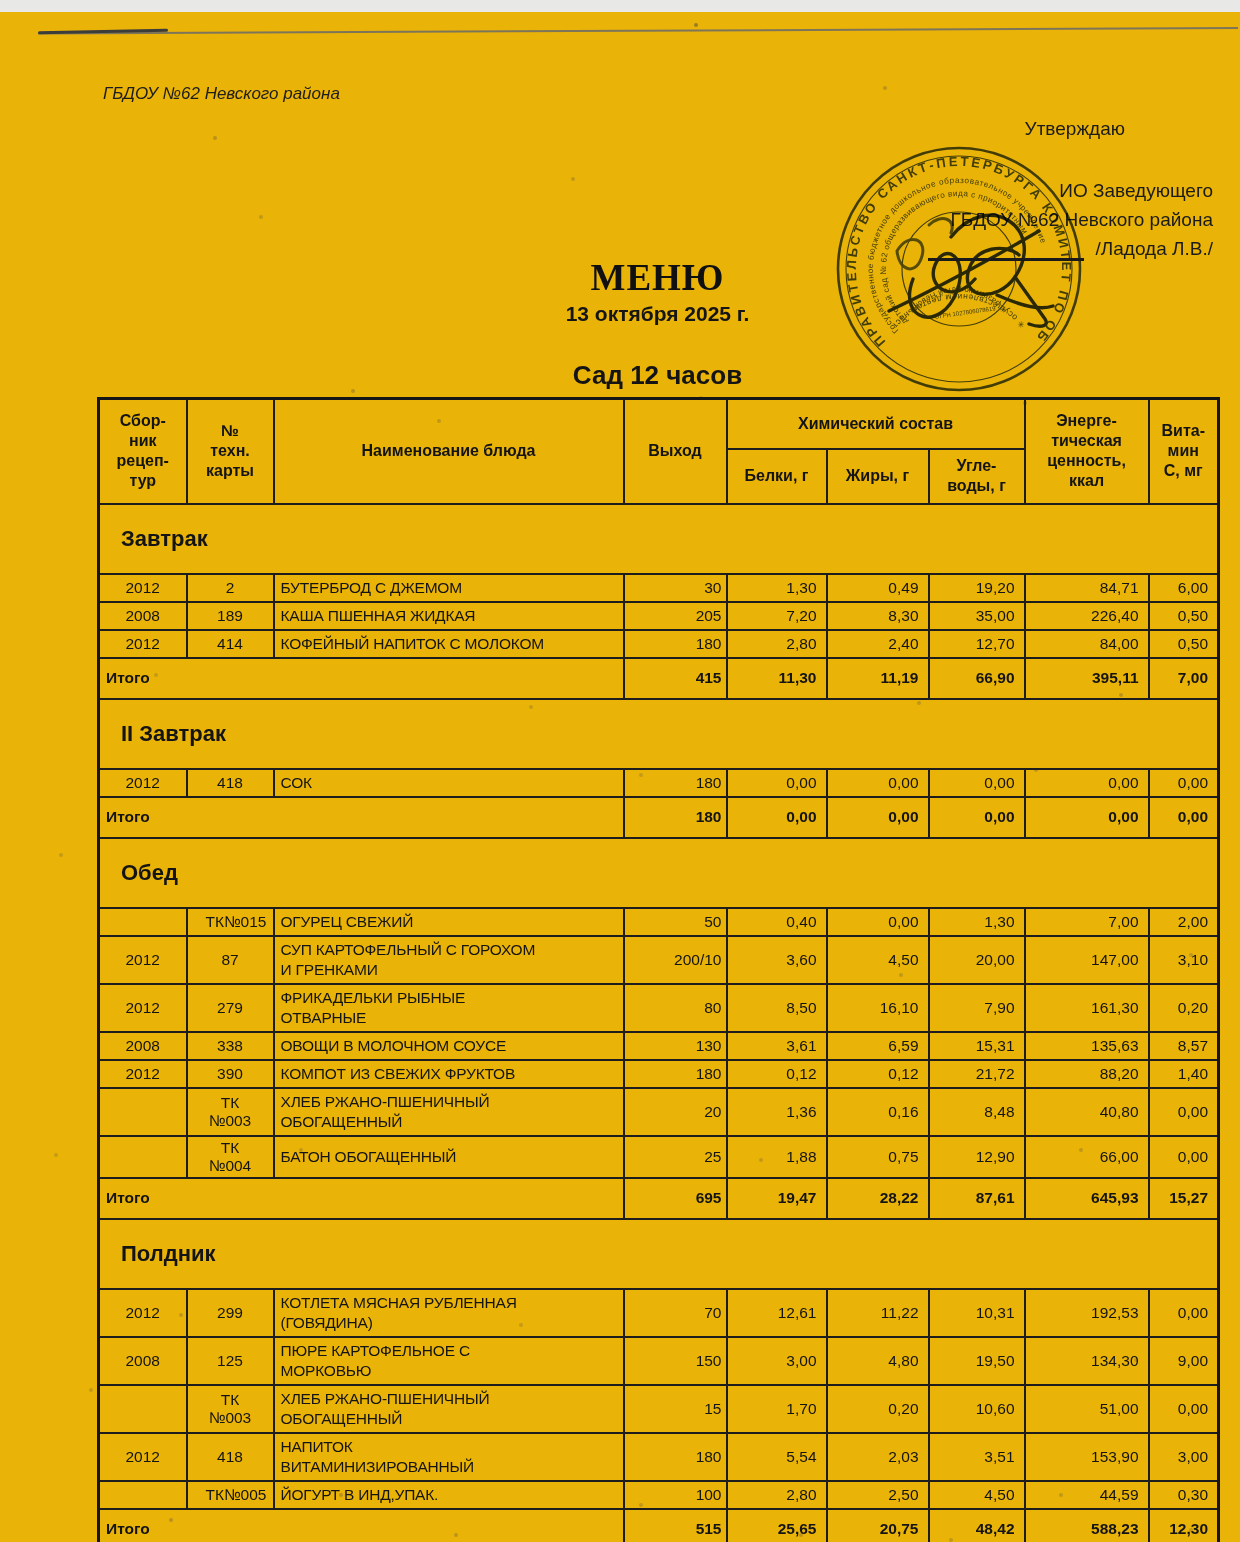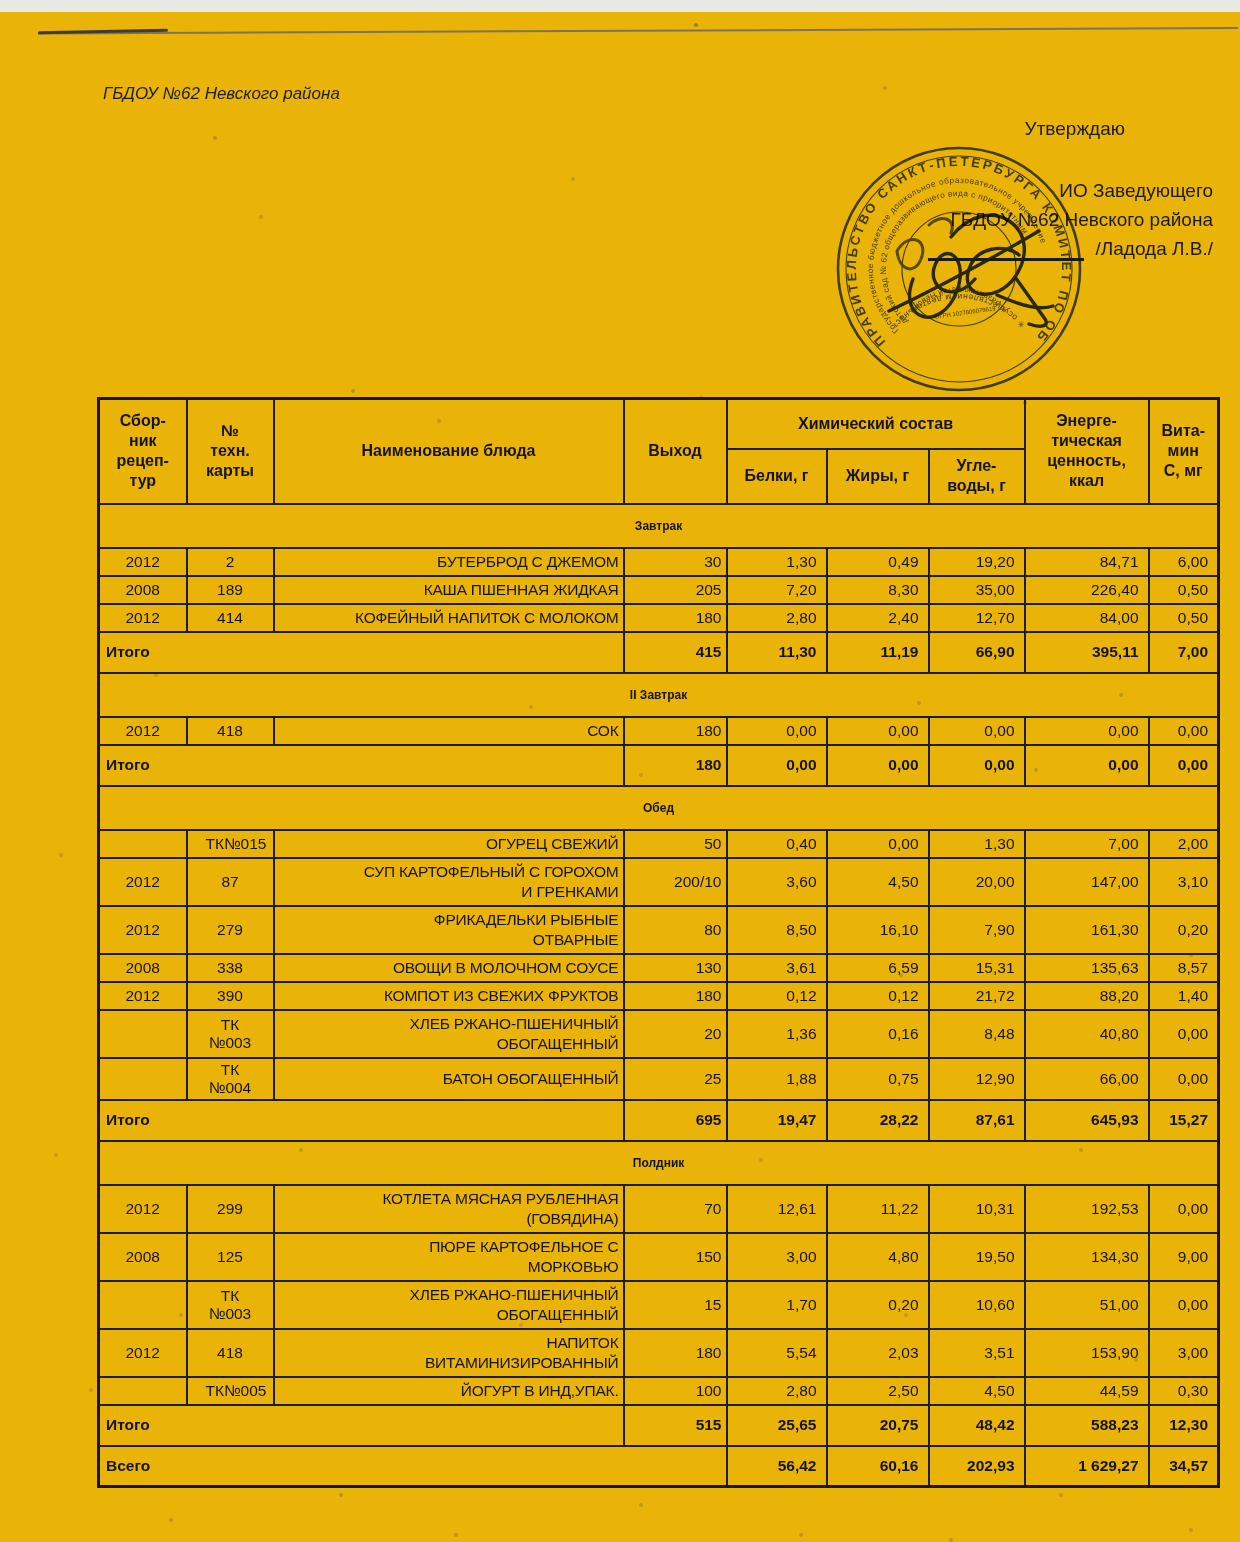--- a/index.html
+++ b/index.html
@@ -50,26 +50,26 @@
   
   .stamp{position:absolute;left:829px;top:127px;width:260px;height:260px;mix-blend-mode:multiply;opacity:.96;}
   
   table.menu{position:absolute;left:97px;top:385px;width:1121px;border-collapse:collapse;
     table-layout:fixed;background:transparent;}
   table.menu td,table.menu th{border:2px solid #1d1d1d;color:#141414;
     white-space:pre-line;overflow:hidden;}
   table.menu{border:3px solid #161616;}
   thead th{font-weight:bold;font-size:16px;line-height:20px;text-align:center;padding:2px 3px;vertical-align:middle;}
   tr.hdr-top{height:50px;} tr.hdr-bot{height:55px;}
-  .section-title{font-weight:bold;font-size:12px;text-align:center;vertical-align:middle;padding:4px;}
+  .section-title{font-weight:bold;font-size:22px;text-align:left;vertical-align:middle;padding:21px;}
   tr.section-row{height:44px;}
   tr.dish-row{height:28px;}
   tr.total-row{height:41px;}
   td.c-book,td.c-card{font-size:15.5px;text-align:center;vertical-align:middle;padding:2px 18px;line-height:18px;}
-  td.c-name{font-size:15.5px;text-align:right;vertical-align:middle;padding:3px 4px 3px 6px;line-height:20px;letter-spacing:-0.2px;}
+  td.c-name{font-size:15.5px;text-align:left;vertical-align:middle;padding:3px 4px 3px 6px;line-height:20px;letter-spacing:-0.2px;}
   td.c-out{font-size:15.5px;text-align:right;vertical-align:middle;padding:2px 4px;}
   td.c-num{font-size:15.5px;text-align:right;vertical-align:middle;padding:2px 9px 2px 2px;}
   td.total-label{font-weight:bold;font-size:15.5px;text-align:left;vertical-align:middle;padding:2px 6px;}
   tr.total-row td{font-weight:bold;}
 </style>
 </head>
 <body>
 
 <div id="page">
 
@@ -127,20 +127,25 @@
       <path d="M -46,10 C -62,52 -18,64 -2,22 C 10,-12 -14,-28 -24,-4 C -33,18 -6,36 16,10"></path>
       <path d="M -8,-32 C 30,-80 88,-40 56,8 C 38,34 0,30 10,0 C 17,-22 46,-26 60,-14"></path>
       <path d="M -70,42 C -28,22 32,-10 80,-38"></path>
       <path d="M 38,26 C 60,36 80,42 94,37"></path>
       <path d="M 56,8 L 86,50 C 90,56 84,60 70,55"></path>
     </g>
   </svg>
 
   <div class="signature-line"></div>
 
+  <div class="title-block">
+    <div class="doc-title">МЕНЮ</div>
+    <div class="doc-date">13 октября 2025 г.</div>
+    <div class="doc-subtitle">Сад 12 часов</div>
+  </div>
 
   <table class="menu">
     <colgroup>
       <col style="width:88px">
         <col style="width:87px">
         <col style="width:350px">
       <col style="width:103px">
         <col style="width:100px">
         <col style="width:102px">
       <col style="width:96px">

